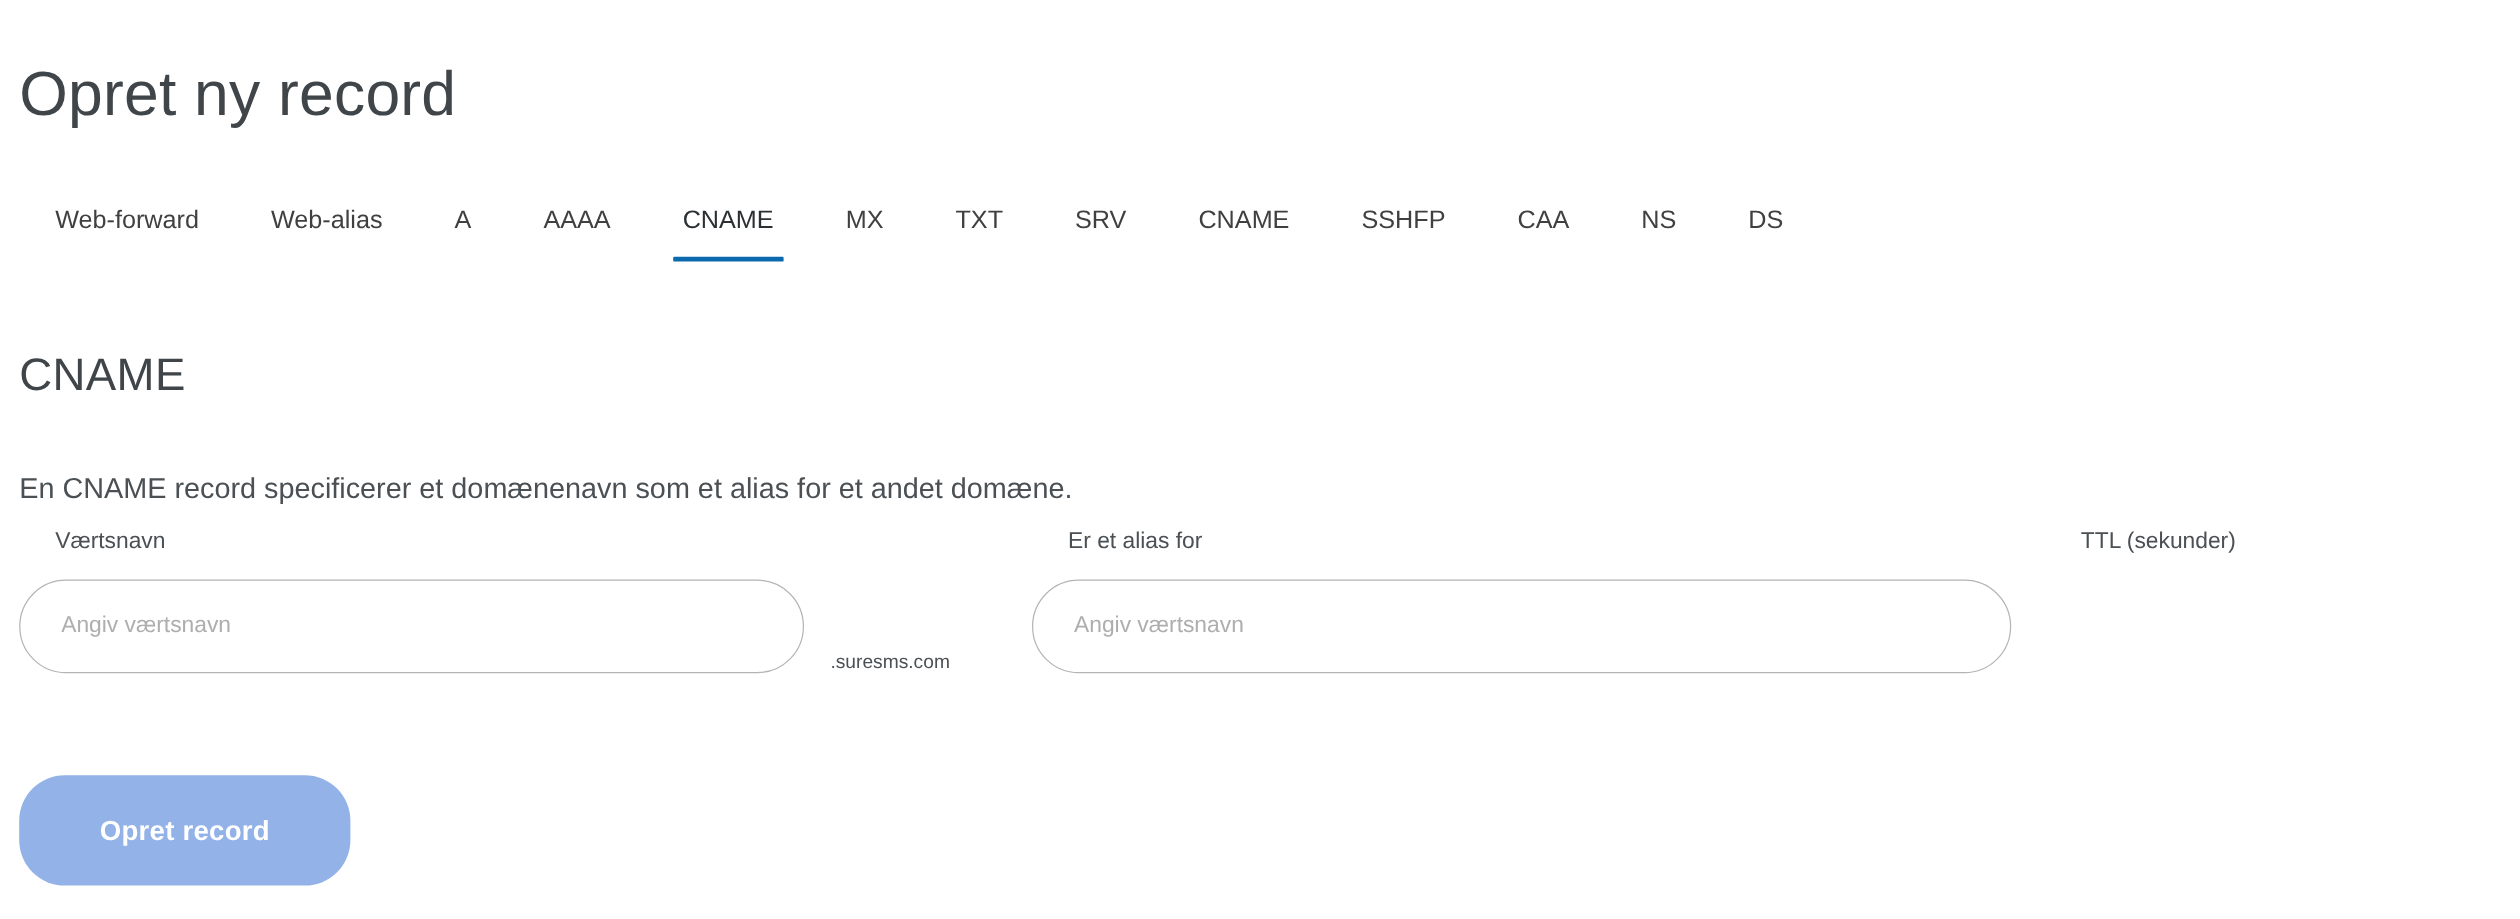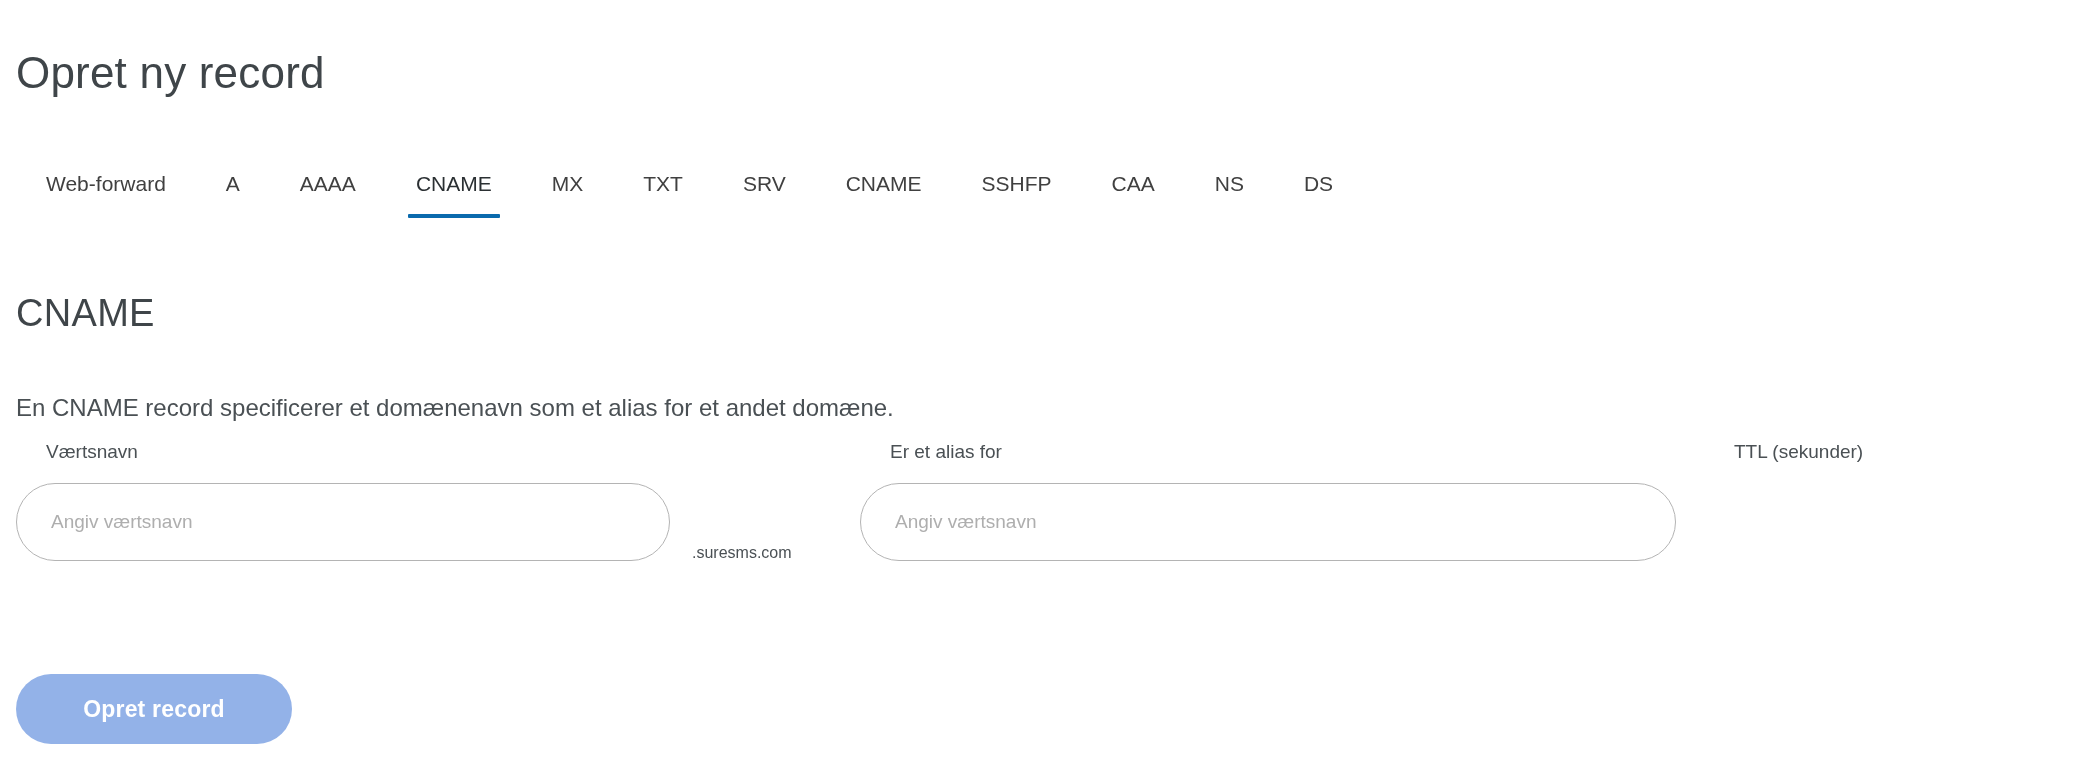--- a/index.html
+++ b/index.html
@@ -21,21 +21,21 @@
     width: 2100px;
     height: 766px;
     padding: 0;
   }
 
   
   .page-title {
     position: absolute;
     left: 16px;
     top: 20px;
-    font-size: 44px;
+    font-size: 52px;
     font-weight: 400;
     color: #3f4549;
     letter-spacing: 0.2px;
     line-height: 48px;
     white-space: nowrap;
   }
 
   
   .tabbar {
     position: absolute;
@@ -178,23 +178,23 @@
     left: 1688px;
     top: 0;
     width: 278px;
   }
   .ttl-wrap .pill-input { width: 278px; }
 
   
   .submit-btn {
     position: absolute;
     left: 16px;
-    top: 674px;
+    top: 646px;
     width: 276px;
-    height: 70px;
+    height: 92px;
     border: none;
     border-radius: 38px;
     background: #93b2e8;
     color: #ffffff;
     font-family: "Liberation Sans", sans-serif;
     font-size: 23px;
     font-weight: 700;
     letter-spacing: 0.2px;
     cursor: pointer;
     display: flex;
@@ -210,20 +210,24 @@
   <h1 class="page-title">Opret ny record</h1>
 
   <nav class="tabbar">
     <div class="tab-divider"></div>
     <ul class="tabs">
       <li class="tab">
         <span>Web-forward</span>
 
       </li>
       <li class="tab">
+        <span>Web-alias</span>
+
+      </li>
+      <li class="tab">
         <span>A</span>
 
       </li>
       <li class="tab">
         <span>AAAA</span>
 
       </li>
       <li class="tab active">
         <span>CNAME</span>
         <span class="tab-underline"></span>

